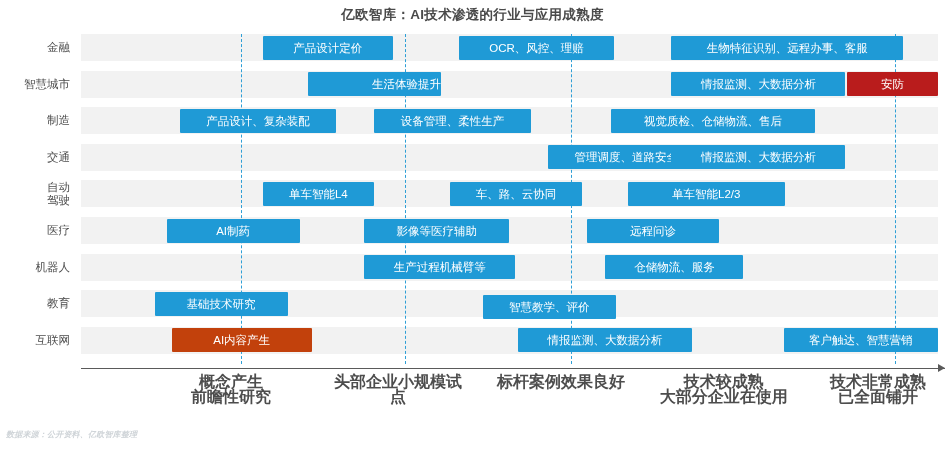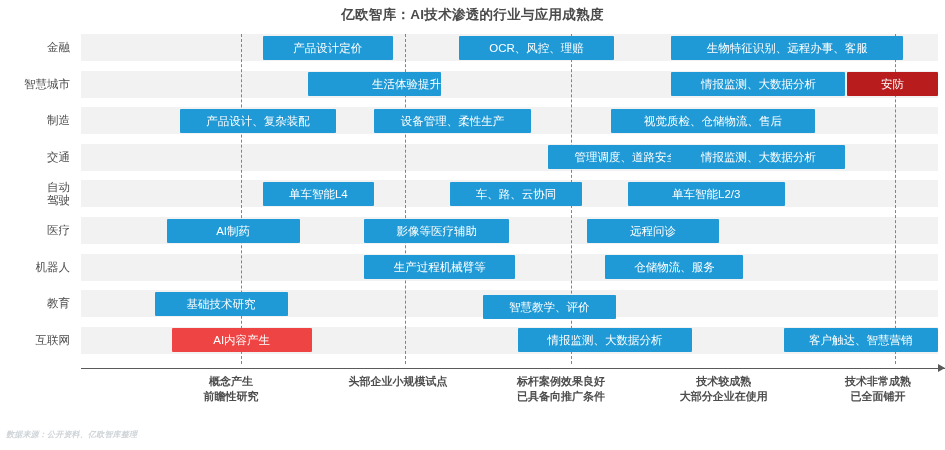--- a/index.html
+++ b/index.html
@@ -48,21 +48,21 @@
     background:#5a5a5a;
   }
   .xarrow{
     position:absolute;left:938px;top:364px;width:0;height:0;
     border-top:4px solid transparent;border-bottom:4px solid transparent;
     border-left:7px solid #5a5a5a;
   }
 
   .stage{
     position:absolute;top:374px;text-align:center;
-    font-size:11px;color:#4d4d4d;line-height:15px;font-weight:bold;
+    font-size:16px;color:#4d4d4d;line-height:15px;font-weight:bold;
   }
   .stage span{display:block;}
 
   .source{
     position:absolute;left:6px;top:429px;
     font-size:8px;color:#cfd4d8;font-style:italic;font-weight:bold;
     letter-spacing:.2px;
   }
   .hr-bottom{
     position:absolute;left:0;top:446px;width:945px;height:1px;background:#ffffff;
@@ -152,39 +152,38 @@
       <div class="bar" style="top: 147.9px; left: 21.2%; width: 13%; background: rgb(31, 154, 214);">单车智能L4</div>
       <div class="bar" style="top: 147.9px; left: 43%; width: 15.5%; background: rgb(31, 154, 214);">车、路、云协同</div>
       <div class="bar" style="top: 147.9px; left: 63.8%; width: 18.3%; background: rgb(31, 154, 214);">单车智能L2/3</div>
       <div class="bar" style="top: 184.5px; left: 10%; width: 15.5%; background: rgb(31, 154, 214);">AI制药</div>
       <div class="bar" style="top: 184.5px; left: 33%; width: 17%; background: rgb(31, 154, 214);">影像等医疗辅助</div>
       <div class="bar" style="top: 184.5px; left: 59%; width: 15.5%; background: rgb(31, 154, 214);">远程问诊</div>
       <div class="bar" style="top: 221.1px; left: 61.2%; width: 16.1%; background: rgb(31, 154, 214);">仓储物流、服务</div>
       <div class="bar" style="top: 221.1px; left: 33%; width: 17.7%; background: rgb(31, 154, 214);">生产过程机械臂等</div>
       <div class="bar" style="top: 257.7px; left: 8.6%; width: 15.5%; background: rgb(31, 154, 214);">基础技术研究</div>
       <div class="bar" style="top: 261px; left: 44.1%; width: 15.5%; background: rgb(31, 154, 214); margin-left: 24px;">智慧教学、评价</div>
-      <div class="bar" style="top: 294.3px; left: 10.6%; width: 16.3%; background: #ef4444;">AI内容产生</div>
+      <div class="bar" style="top: 294.3px; left: 10.6%; width: 16.3%; background: #c2410c;">AI内容产生</div>
       <div class="bar" style="top: 294.3px; left: 51%; width: 20.3%; background: rgb(31, 154, 214);">情报监测、大数据分析</div>
       <div class="bar" style="top: 294.3px; left: 82%; width: 18%; background: rgb(31, 154, 214);">客户触达、智慧营销</div>
     </div>
 
   <div class="xaxis"></div>
   <div class="xarrow"></div>
 
   <div id="stages">
       <div class="stage" style="left: 160.975px; width: 140px;">
         <span>概念产生</span>
         <span>前瞻性研究</span>
       </div>
       <div class="stage" style="left: 328.09px; width: 140px;">
         <span>头部企业小规模试点</span>
       </div>
       <div class="stage" style="left: 490.92px; width: 140px;">
         <span>标杆案例效果良好</span>
-        <span>已具备向推广条件</span>
       </div>
       <div class="stage" style="left: 653.75px; width: 140px;">
         <span>技术较成熟</span>
         <span>大部分企业在使用</span>
       </div>
       <div class="stage" style="left: 808.01px; width: 140px;">
         <span>技术非常成熟</span>
         <span>已全面铺开</span>
       </div>
     </div>

